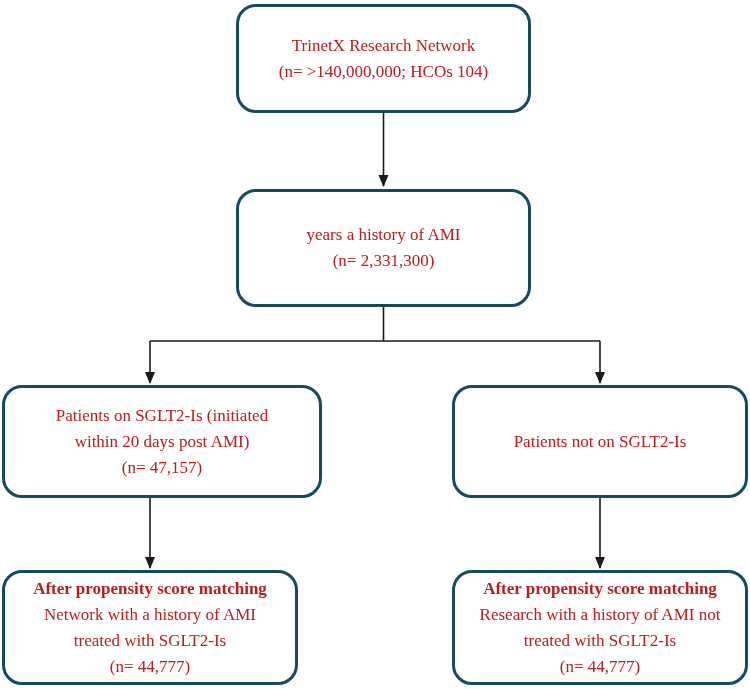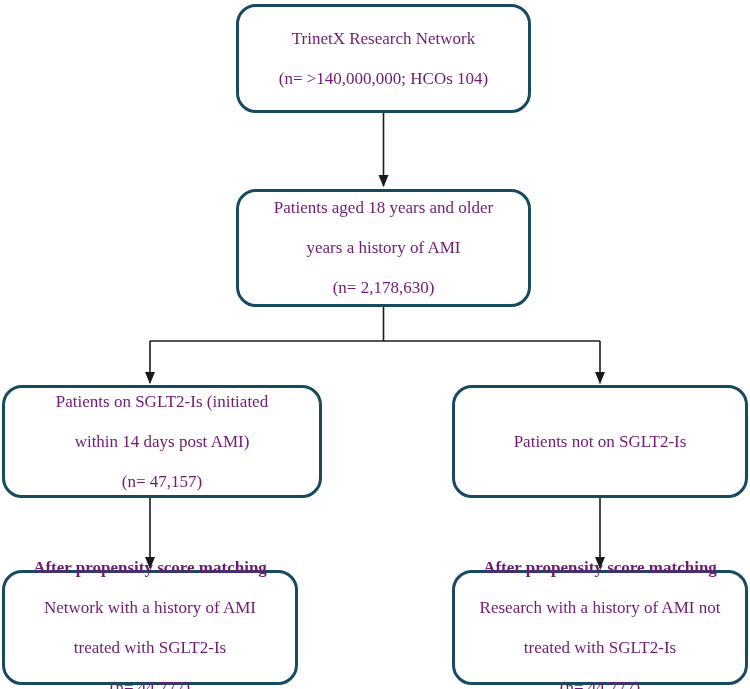--- a/index.html
+++ b/index.html
@@ -26,25 +26,24 @@
     position: absolute;
     box-sizing: border-box;
     border: 3px solid #174a5f;
     border-radius: 20px;
     background: #ffffff;
     display: flex;
     flex-direction: column;
     align-items: center;
     justify-content: center;
     text-align: center;
-    color: #701a75;
+    color: #b91c1c;
     font-size: 17px;
     line-height: 26px;
     padding: 4px 6px;
-    gap: 14px;
   }
   .box .line {
     white-space: nowrap;
   }
   .box .heading {
     white-space: nowrap;
     font-weight: bold;
     text-align: center;
   }
   .connector-line {
@@ -72,28 +71,27 @@
     <line class="connector-line" x1="150" y1="498" x2="150" y2="568" marker-end="url(#arrowhead)"></line>
     <line class="connector-line" x1="600" y1="498" x2="600" y2="568" marker-end="url(#arrowhead)"></line>
   </svg>
 
   <div class="box" style="left:236px; top:4px; width:295px; height:109px;">
     <div class="line">TrinetX Research Network</div>
     <div class="line">(n= &gt;140,000,000; HCOs 104)</div>
   </div>
 
   <div class="box" style="left:236px; top:189px; width:295px; height:118px;">
-    <div class="line">Patients aged 18 years and older</div>
     <div class="line">years a history of AMI</div>
-    <div class="line">(n= 2,178,630)</div>
+    <div class="line">(n= 2,331,300)</div>
   </div>
 
   <div class="box" style="left:2px; top:385px; width:320px; height:113px;">
     <div class="line">Patients on SGLT2-Is (initiated</div>
-    <div class="line">within 14 days post AMI)</div>
+    <div class="line">within 20 days post AMI)</div>
     <div class="line">(n= 47,157)</div>
   </div>
 
   <div class="box" style="left:452px; top:385px; width:296px; height:113px;">
     <div class="line">Patients not on SGLT2-Is</div>
   </div>
 
   <div class="box" style="left:2px; top:570px; width:296px; height:115px;">
     <div class="heading">After propensity score matching</div>
     <div class="line">Network with a history of AMI</div>

